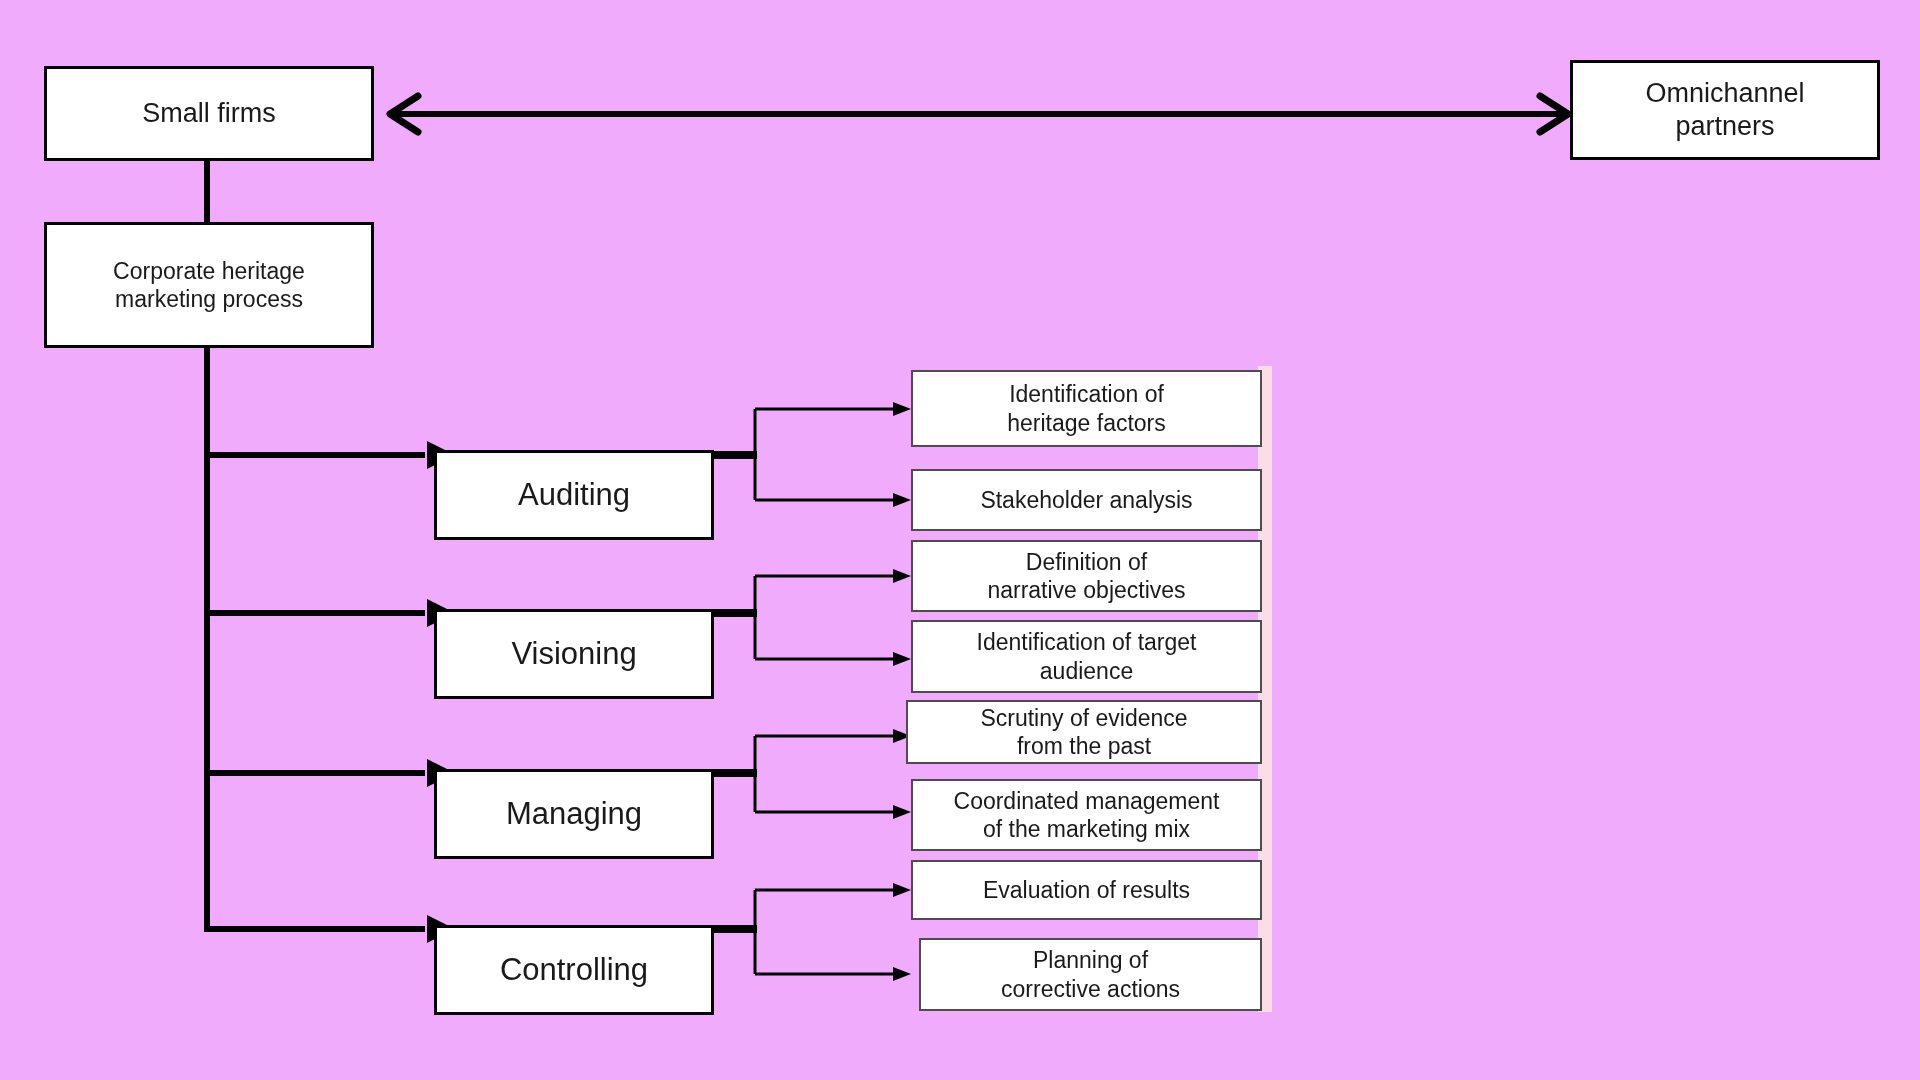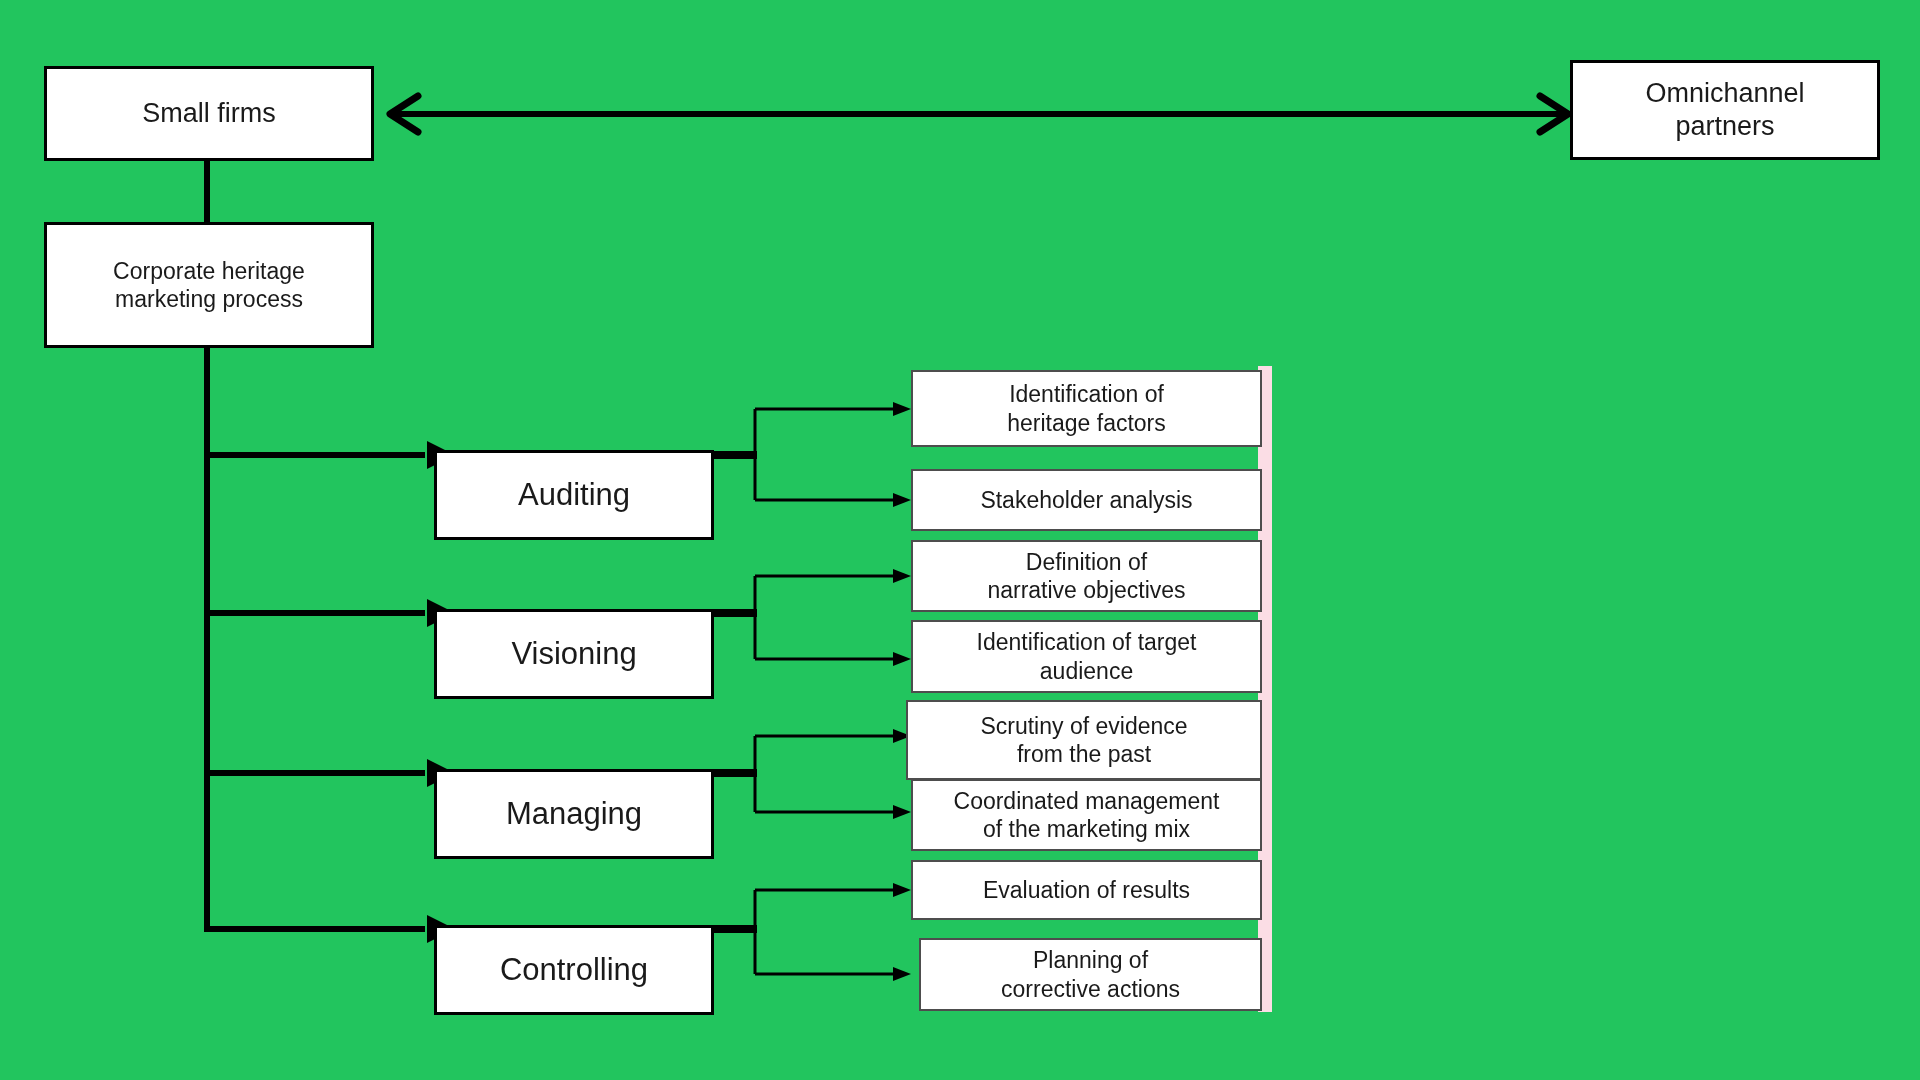--- a/index.html
+++ b/index.html
@@ -9,21 +9,21 @@
     background: #ffffff;
   }
   body {
     font-family: "Liberation Sans", "DejaVu Sans", sans-serif;
     color: #1a1a1a;
   }
   #canvas {
     position: relative;
     width: 1920px;
     height: 1080px;
-    background: #22c55e;
+    background: #f0abfc;
     overflow: hidden;
   }
   
   #wires {
     position: absolute;
     left: 0;
     top: 0;
     width: 1920px;
     height: 1080px;
     pointer-events: none;
@@ -156,21 +156,21 @@
 
   <div class="node leaf" style="left:911px; top:370px; width:351px; height:77px;">Identification of
 heritage factors</div>
 
   <div class="node leaf" style="left:911px; top:540px; width:351px; height:72px;">Definition of
 narrative objectives</div>
 
   <div class="node leaf" style="left:911px; top:620px; width:351px; height:73px;">Identification of target
 audience</div>
 
-  <div class="node leaf" style="left:906px; top:700px; width:356px; height:80px;">Scrutiny of evidence
+  <div class="node leaf" style="left:906px; top:700px; width:356px; height:64px;">Scrutiny of evidence
 from the past</div>
 
   <div class="node leaf" style="left:911px; top:779px; width:351px; height:72px;">Coordinated management
 of the marketing mix</div>
 
   <div class="node leaf" style="left:911px; top:860px; width:351px; height:60px;">Evaluation of results</div>
 
   <div class="node leaf" style="left:919px; top:938px; width:343px; height:73px;">Planning of
 corrective actions</div>
 

